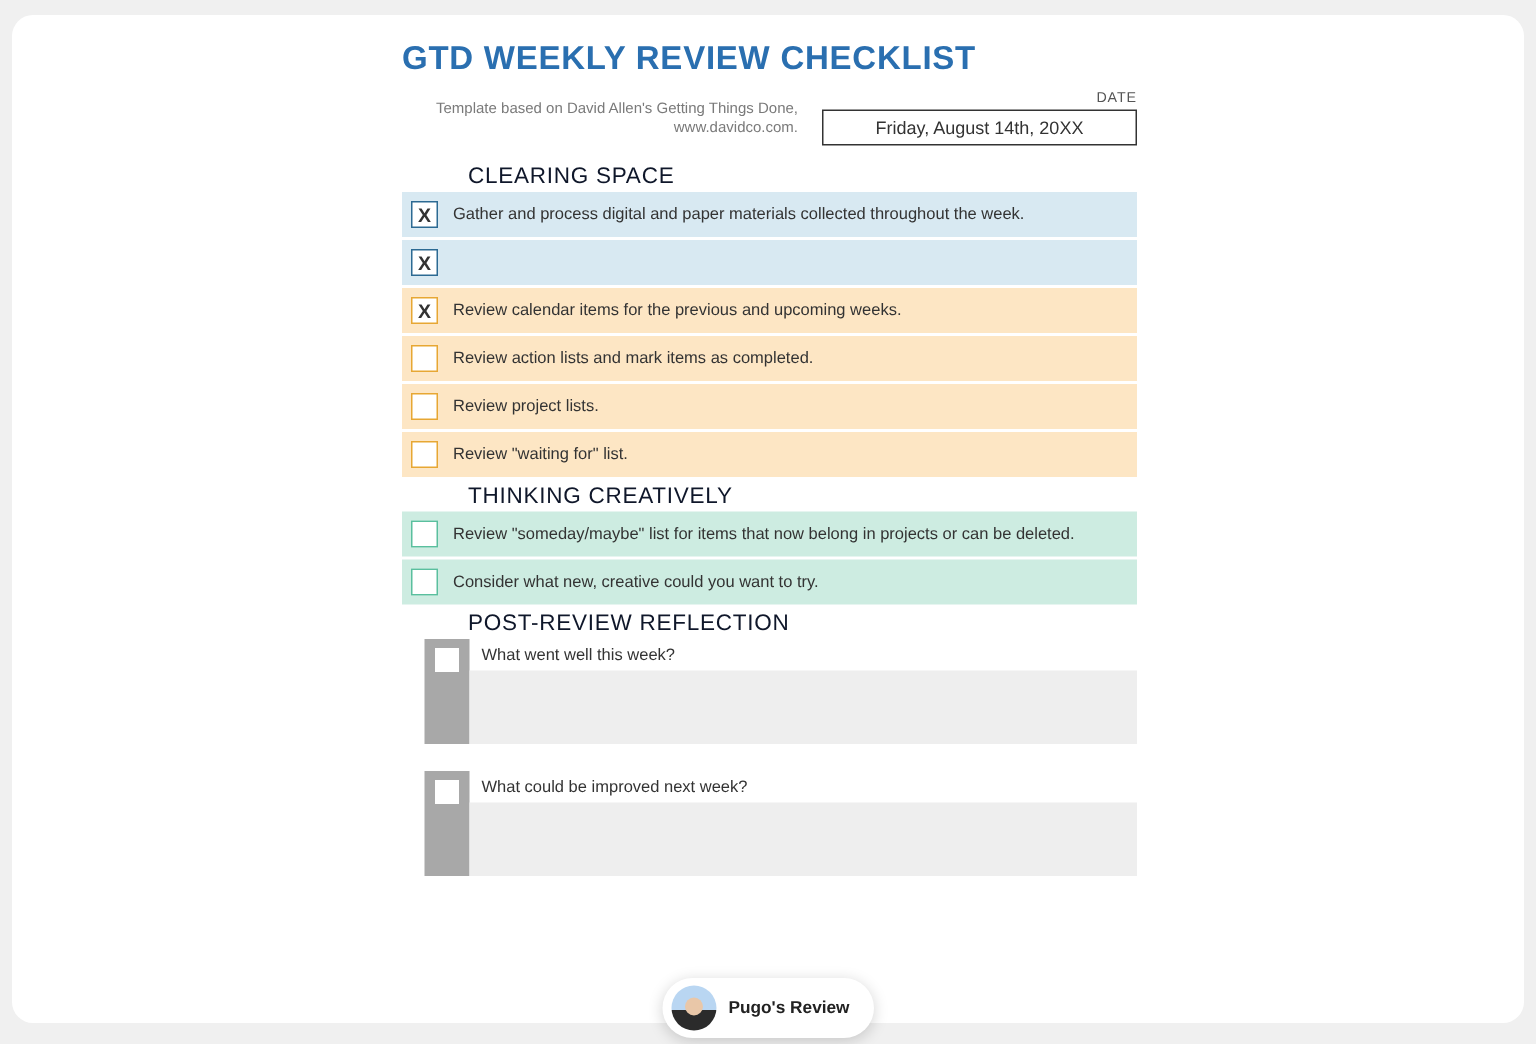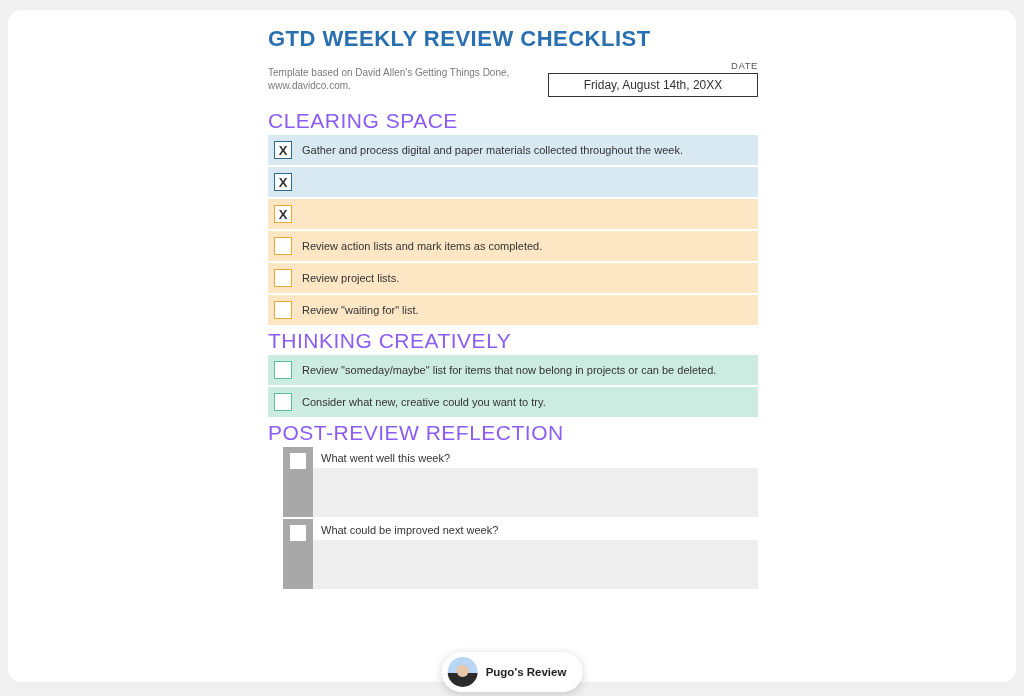--- a/index.html
+++ b/index.html
@@ -40,20 +40,21 @@
     align-items: flex-start;
     gap: 16px;
     margin-bottom: 12px;
   }
   .template-note {
     flex: 1;
     font-size: 10px;
     color: #7a7a7a;
     line-height: 1.3;
     padding-top: 6px;
+    text-align: right;
   }
   .date-block {
     width: 210px;
   }
   .date-label {
     font-size: 9.5px;
     color: #555;
     text-align: right;
     margin-bottom: 2px;
     letter-spacing: 0.6px;
@@ -61,27 +62,28 @@
   .date-box {
     border: 1px solid #333;
     padding: 4px 6px;
     font-size: 12px;
     text-align: center;
     color: #333;
     background: #fff;
   }
 
   .section-head {
-    font-size: 21px;
-    color: #8b5cf6;
+    font-size: 15px;
+    color: #0f172a;
     font-weight: 400;
     letter-spacing: 0.5px;
     margin-top: 4px;
     margin-bottom: 2px;
     font-family: Arial, sans-serif;
+    margin-left: 44px;
   }
 
   .item-row {
     display: flex;
     align-items: center;
     padding: 6px 8px 6px 6px;
     gap: 10px;
     font-size: 11px;
     color: #333;
     margin-bottom: 2px;
@@ -102,21 +104,21 @@
   .bg-clearing { background: #d8e9f2; }
   .brd-clearing .checkbox { border-color: #2c6a93; }
   .bg-current  { background: #fde6c4; }
   .brd-current .checkbox  { border-color: #e7a733; }
   .bg-creative { background: #cdece1; }
   .brd-creative .checkbox { border-color: #5abf9e; }
 
   .reflect-block {
     display: flex;
     gap: 0;
-    margin-bottom: 2px;
+    margin-bottom: 18px;
     min-height: 70px;
     padding-left: 15px;
   }
   .reflect-strip {
     width: 30px;
     background: #a8a8a8;
     display: flex;
     align-items: flex-start;
     justify-content: center;
     padding-top: 6px;
@@ -191,20 +193,21 @@
     <div class="item-row bg-clearing brd-clearing">
       <div class="checkbox">X</div>
       <div>Gather and process digital and paper materials collected throughout the week.</div>
     </div>
     <div class="item-row bg-clearing brd-clearing">
       <div class="checkbox">X</div>
     </div>
 
     <div class="item-row bg-current brd-current">
       <div class="checkbox">X</div>
+      <div>Review calendar items for the previous and upcoming weeks.</div>
     </div>
     <div class="item-row bg-current brd-current">
       <div class="checkbox"></div>
       <div>Review action lists and mark items as completed.</div>
     </div>
     <div class="item-row bg-current brd-current">
       <div class="checkbox"></div>
       <div>Review project lists.</div>
     </div>
     <div class="item-row bg-current brd-current">

